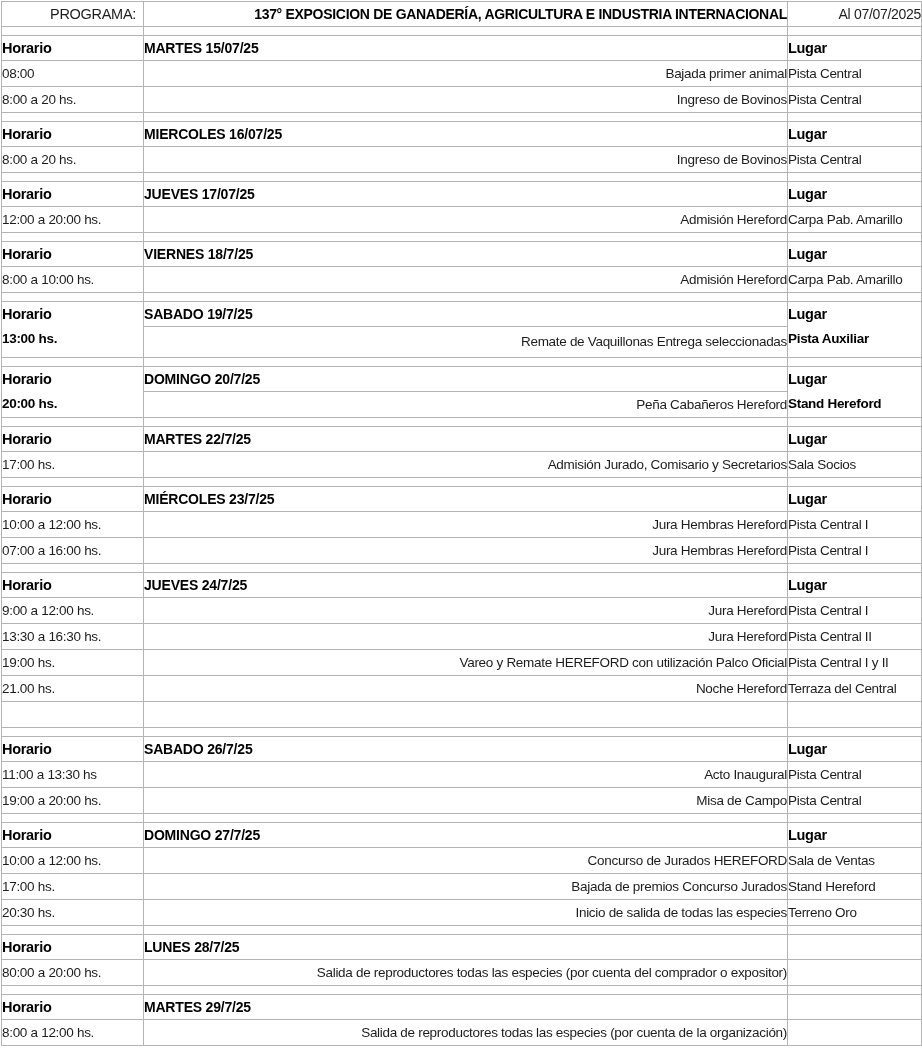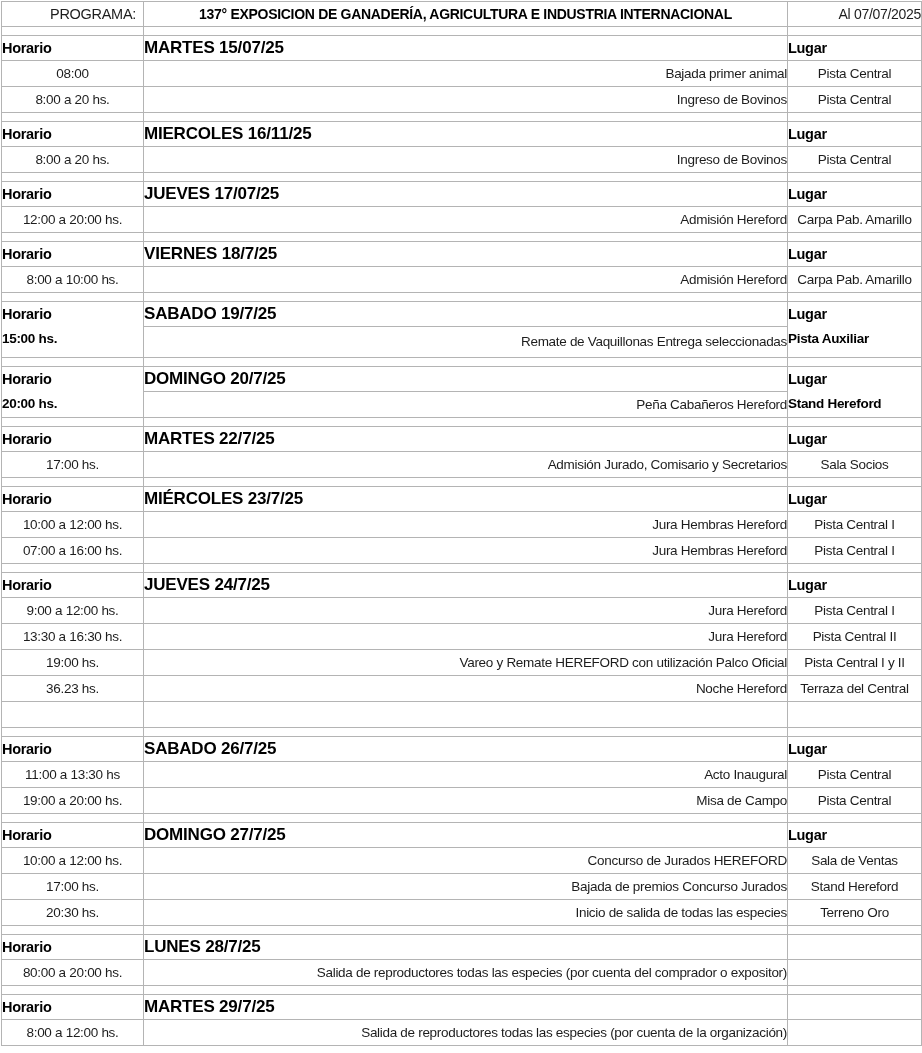--- a/index.html
+++ b/index.html
@@ -15,30 +15,30 @@
   }
   td{
     border:1px solid #b4b4b4;
     overflow:hidden;white-space:nowrap;
     font-size:13.5px;line-height:25px;height:25px;
     vertical-align:middle;padding:0;
   }
   
   tr.title-row td{height:24px;line-height:24px;}
   td.program-label{ text-align:right;padding-right:7px;font-size:14.5px;}
-  td.doc-title{ text-align:center;font-weight:700;font-size:14px;color:#000;}
+  td.doc-title{ text-align:right;font-weight:700;font-size:14px;color:#000;}
   td.doc-date{ text-align:right;font-size:14px;}
   
   tr.head td{height:24px;line-height:24px;font-weight:700;color:#000;text-align:left;}
   td.time-h,td.place-h{font-size:14.5px;}
-  td.day-h{font-size:17px;letter-spacing:-0.2px;}
+  td.day-h{font-size:14px;letter-spacing:-0.2px;}
   
   tr.event td{height:25px;line-height:25px;}
   tr.event.tall td{height:30px;line-height:30px;}
-  td.time,td.place{text-align:center;}
+  td.time,td.place{}
   td.event{text-align:right;padding-left:5px;}
   
   td.mcell{vertical-align:top;text-align:center;padding:0;}
   td.mcell .mh{height:24px;line-height:24px;font-weight:700;font-size:14.5px;color:#000;}
   td.mcell .mv{line-height:26px;font-size:13.5px;}
   
   tr.spacer td{height:8px;line-height:8px;font-size:1px;}
 </style>
 </head>
 <body>
@@ -76,21 +76,21 @@
           <td class="event">Ingreso de Bovinos</td>
           <td class="place">Pista Central</td>
         </tr>
         <tr class="spacer">
           <td></td>
           <td></td>
           <td></td>
         </tr>
         <tr class="head">
           <td class="time-h">Horario</td>
-          <td class="day-h">MIERCOLES 16/11/25</td>
+          <td class="day-h">MIERCOLES 16/07/25</td>
           <td class="place-h">Lugar</td>
         </tr>
         <tr class="event">
           <td class="time">8:00 a 20 hs.</td>
           <td class="event">Ingreso de Bovinos</td>
           <td class="place">Pista Central</td>
         </tr>
         <tr class="spacer">
           <td></td>
           <td></td>
@@ -122,21 +122,21 @@
           <td class="place">Carpa Pab. Amarillo</td>
         </tr>
         <tr class="spacer">
           <td></td>
           <td></td>
           <td></td>
         </tr>
         <tr class="head">
           <td class="mcell" rowspan="2">
             <div class="mh">Horario</div>
-            <div class="mv">15:00 hs.</div>
+            <div class="mv">13:00 hs.</div>
           </td>
           <td class="day-h">SABADO 19/7/25</td>
           <td class="mcell" rowspan="2">
             <div class="mh">Lugar</div>
             <div class="mv">Pista Auxiliar</div>
           </td>
         </tr>
         <tr class="event tall">
           <td class="event">Remate de Vaquillonas Entrega seleccionadas</td>
         </tr>
@@ -213,21 +213,21 @@
           <td class="time">13:30 a 16:30 hs.</td>
           <td class="event">Jura Hereford</td>
           <td class="place">Pista Central II</td>
         </tr>
         <tr class="event">
           <td class="time">19:00 hs.</td>
           <td class="event">Vareo y Remate HEREFORD con utilización Palco Oficial</td>
           <td class="place">Pista Central I y II</td>
         </tr>
         <tr class="event">
-          <td class="time">36.23 hs.</td>
+          <td class="time">21.00 hs.</td>
           <td class="event">Noche Hereford</td>
           <td class="place">Terraza del Central</td>
         </tr>
         <tr class="event">
           <td class="time"></td>
           <td class="event"></td>
           <td class="place"></td>
         </tr>
         <tr class="spacer">
           <td></td>

